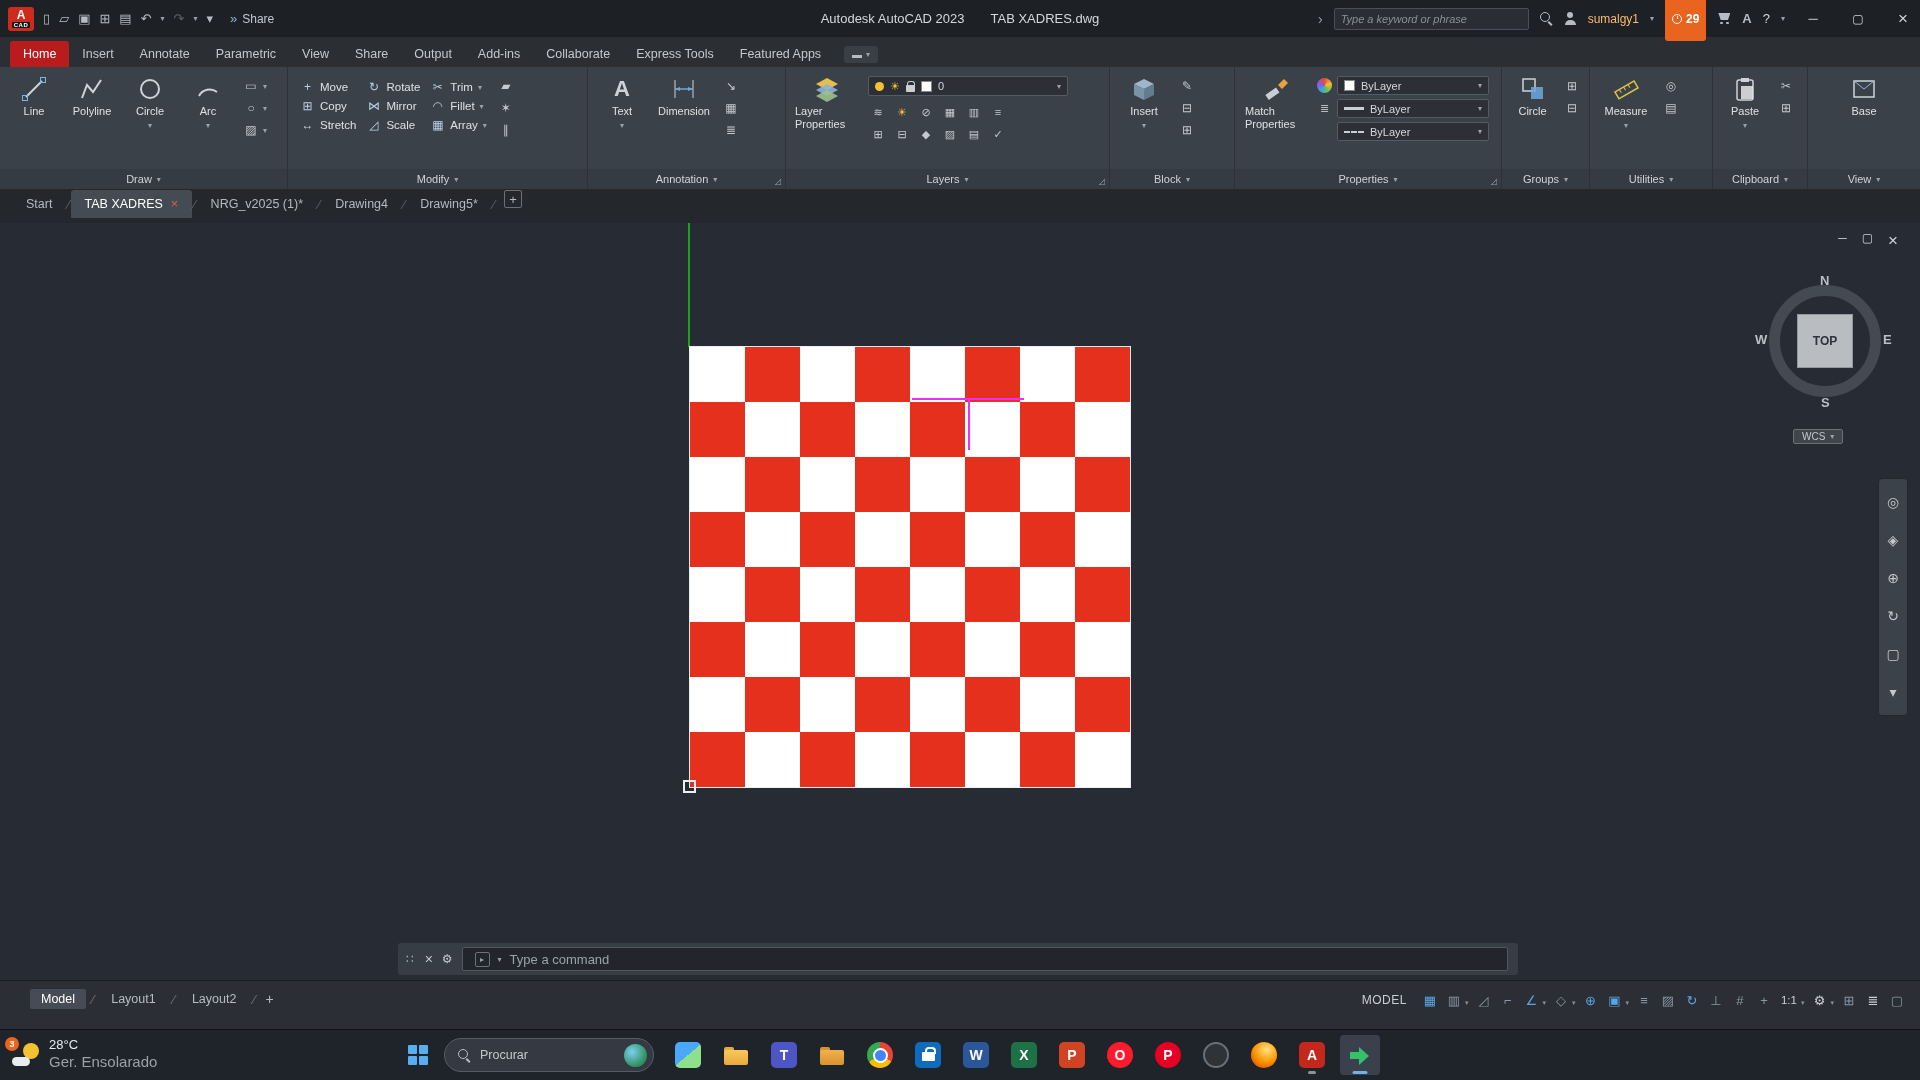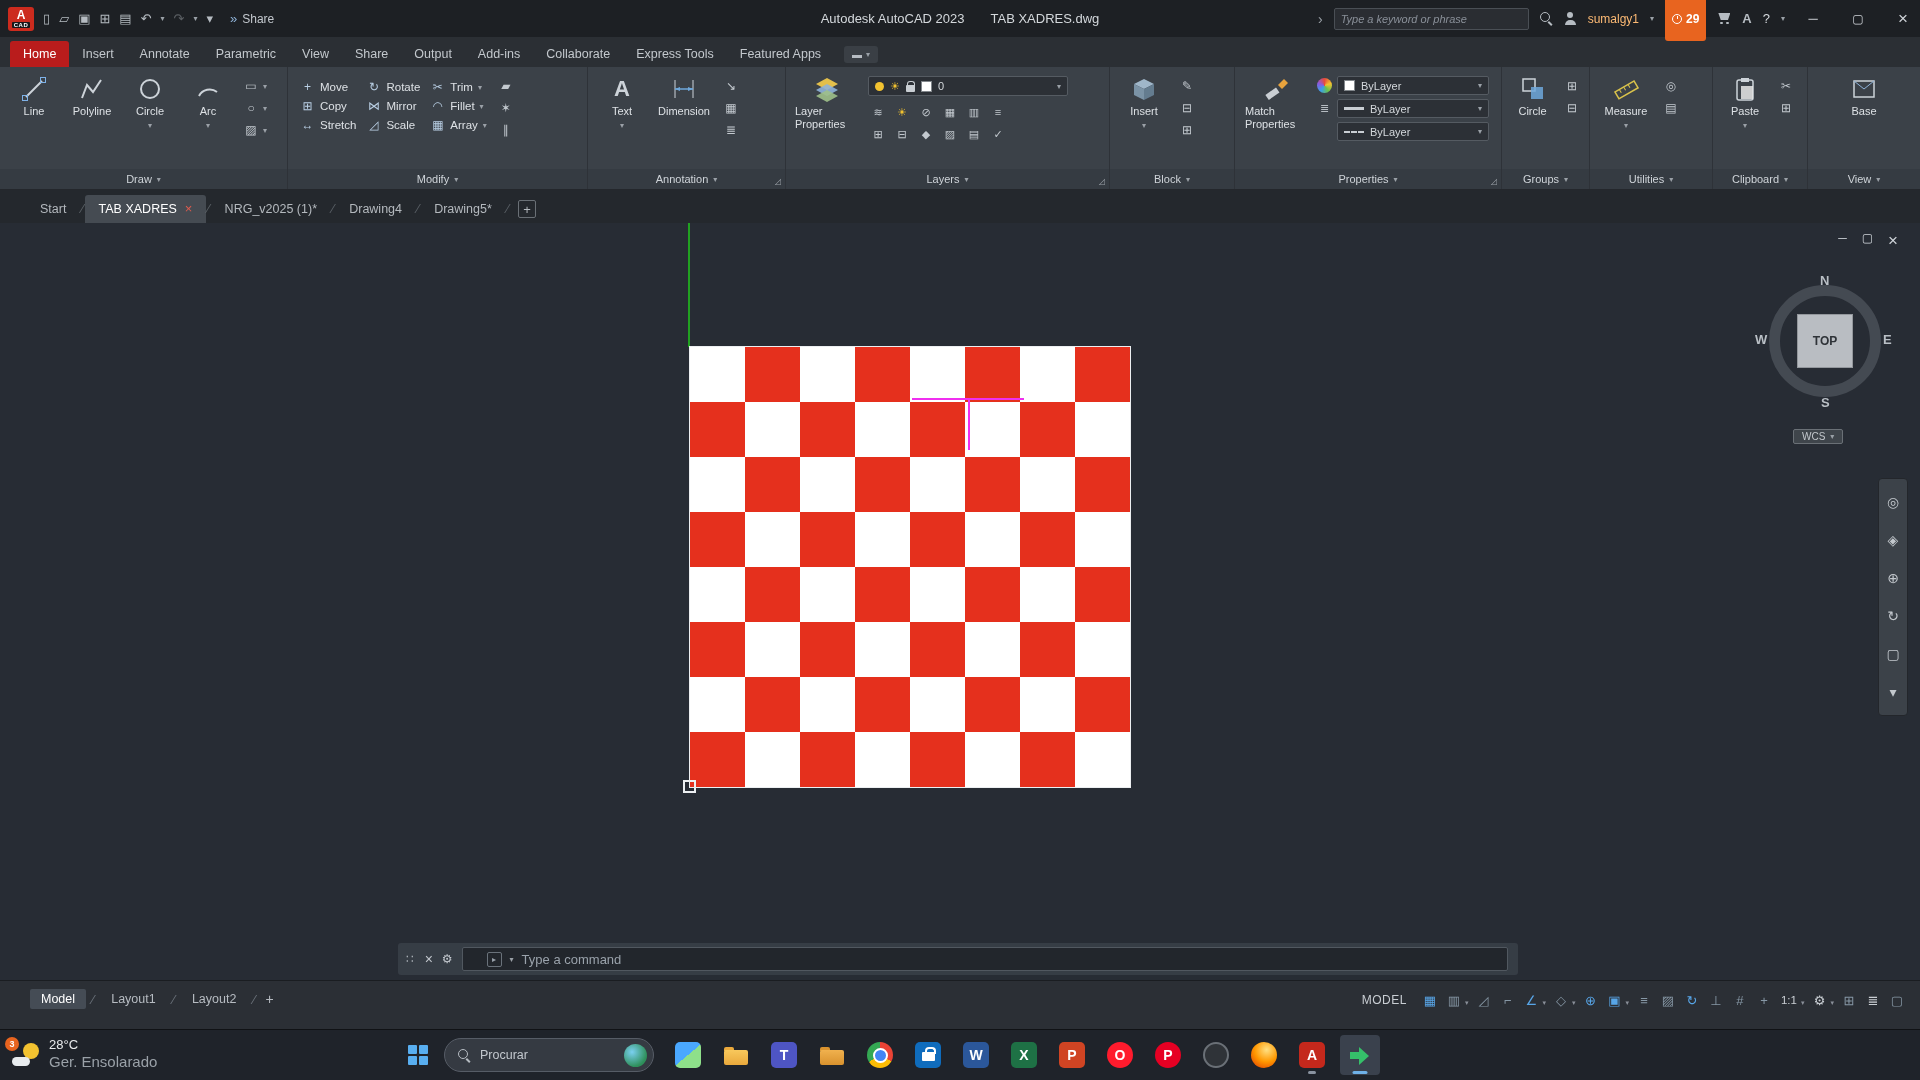--- a/index.html
+++ b/index.html
@@ -76,21 +76,21 @@
   .lockb::before{content:"";position:absolute;left:1.2px;top:-4px;width:6px;height:4px;border:1.4px solid #c9ced3;border-bottom:none;border-radius:3px 3px 0 0}
   .props-right{display:flex;flex-direction:column;gap:4px;padding:4px 0 0 2px}
   .prow{display:flex;align-items:center;gap:5px}
   .pwhe{width:15px;height:15px;border-radius:50%;background:conic-gradient(#e84a3c,#f2c230,#6cc24a,#3aa0e8,#8a5ae0,#e84a3c)}
   .plns{color:#b6bcc2;font-size:11px;width:15px;text-align:center}
   .prow .combo{width:152px;height:19px}
   .lwline{width:20px;height:3px;background:#c9ced3;flex:none}
   .ltline{width:20px;height:0;border-top:2px dashed #c9ced3;flex:none}
 
   
-  .filetabs{position:absolute;left:0;top:190px;width:100%;height:33px;background:#24282d;display:flex;align-items:flex-end;padding-left:26px;z-index:30}
+  .filetabs{position:absolute;left:0;top:190px;width:100%;height:33px;background:#24282d;display:flex;align-items:flex-start;padding-left:12px;z-index:30}
   .ftab{display:flex;align-items:center;gap:8px;padding:7px 14px;font-size:12.5px;color:#b4b9be;cursor:default}
   .ftab.active{background:#454b52;color:#fff;border-radius:3px 3px 0 0}
   .ftab-close{color:#e05b4e;font-size:13px;line-height:10px}
   .ftab-sep{color:#5a6066;padding:7px 1px;font-size:13px}
   .ftab-plus{width:18px;height:18px;border:1px solid #6a7076;border-radius:2px;display:flex;align-items:center;justify-content:center;color:#b4b9be;margin:0 0 5px 8px;font-size:13px}
 
   
   .canvas{position:absolute;left:0;top:223px;width:100%;height:757px;background:#272c34;overflow:hidden}
   #board{position:absolute;outline:1px solid #eceff1}
   .bcell{position:absolute}
@@ -113,21 +113,21 @@
   .nvi{width:28px;height:38px;display:flex;align-items:center;justify-content:center;color:#c3c8cd;font-size:14px}
 
   
   .cmdbar{position:absolute;left:398px;top:720px;width:1120px;height:32px;background:rgba(130,138,148,.18);border-radius:3px;display:flex;align-items:center;padding:0 8px;gap:9px}
   .grip::before{content:"∷";letter-spacing:2px}
   .grip{color:#aeb4bb;font-size:12px}
   .cmdx::before{content:"×"}
   .cmdx{color:#c3c8ce;font-size:14px}
   .cmdwr::before{content:"⚙"}
   .cmdwr{color:#c3c8ce;font-size:12px}
-  .cmdinput{flex:1;height:24px;background:#22262c;border:1px solid #515860;border-radius:2px;display:flex;align-items:center;gap:8px;padding:0 24px;color:#9aa2ab;font-size:13px;margin-right:2px}
+  .cmdinput{flex:1;height:24px;background:#22262c;border:1px solid #515860;border-radius:2px;display:flex;align-items:center;gap:8px;padding:0 12px;color:#9aa2ab;font-size:13px;margin-right:2px}
   .cmdpick{width:15px;height:15px;border:1px solid #6a727b;border-radius:2px;display:flex;align-items:center;justify-content:center;font-size:8px;color:#9aa2ab}
   .cmdpick::before{content:"▸"}
 
   
   .statusbar{position:absolute;left:0;top:980px;width:100%;height:49px;background:#2b2f35;border-top:1px solid #1a1d21;display:flex;align-items:flex-start;z-index:30}
   .sb-left{display:flex;align-items:center;gap:6px;padding:8px 0 0 30px}
   .ltab{padding:3px 11px;font-size:12.5px;color:#b7bcc2}
   .ltab.active{background:#454c55;color:#fff;border-radius:2px}
   .lsep{color:#6b727a;font-size:13px}
   .lplus{color:#b7bcc2;font-size:14px;padding:0 4px}

